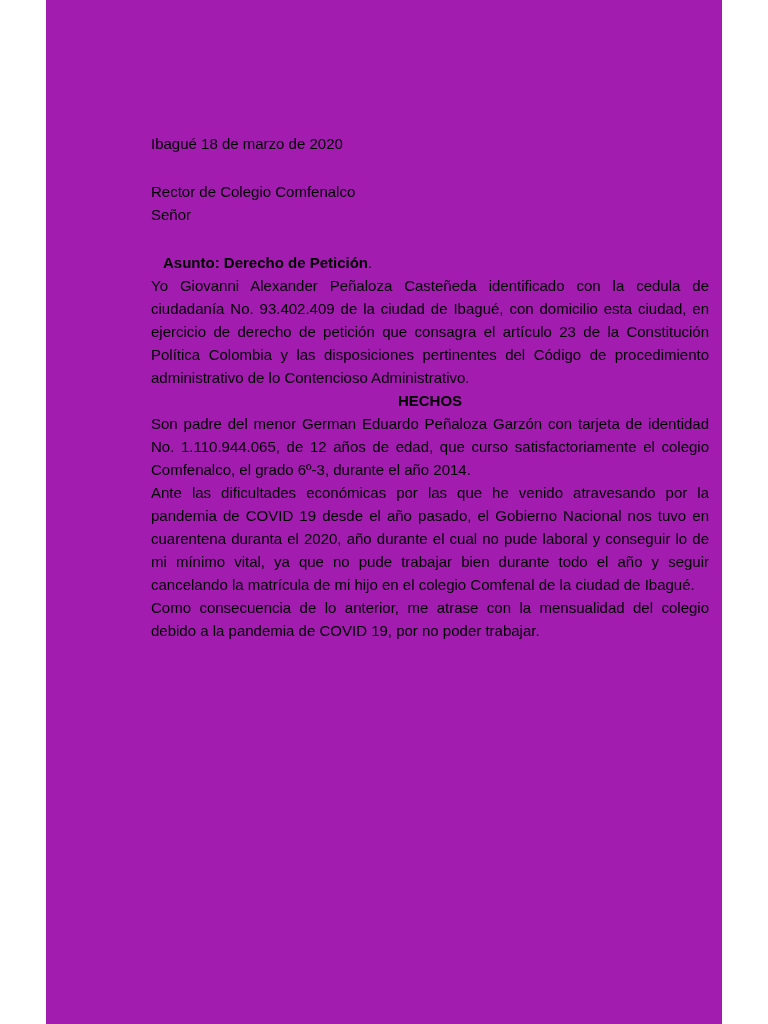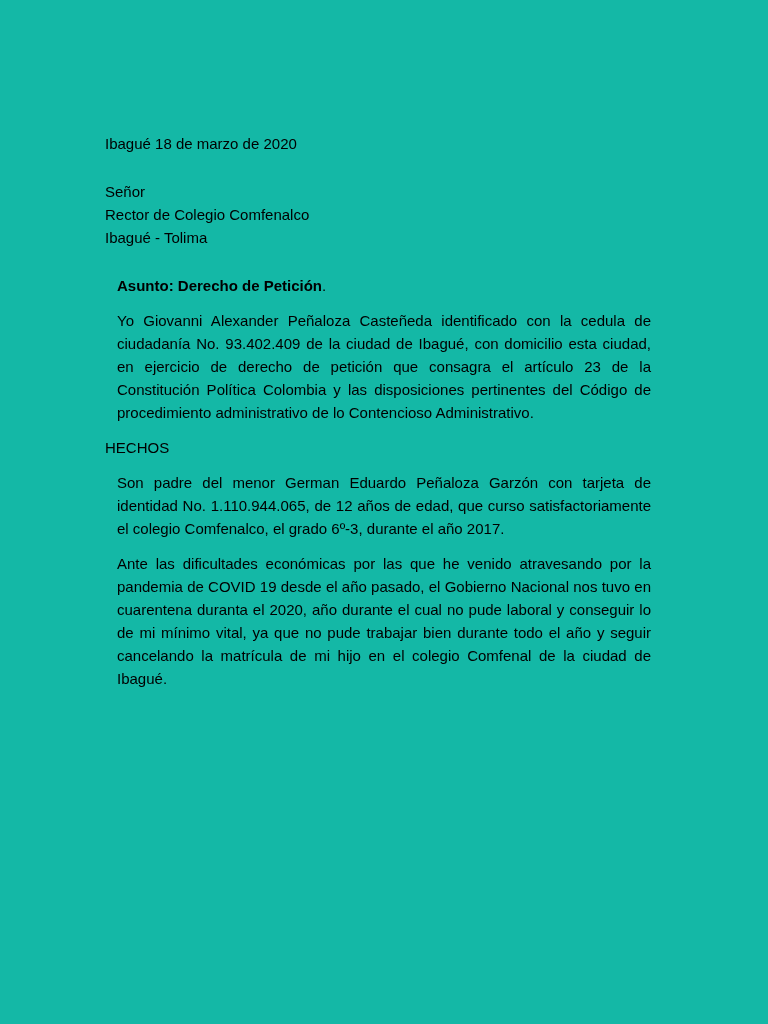--- a/index.html
+++ b/index.html
@@ -10,24 +10,24 @@
   }
 
   body {
     font-family: "Liberation Sans", sans-serif;
     color: #000000;
     -webkit-font-smoothing: antialiased;
   }
 
   .page {
     position: relative;
-    width: 768px;
+    width: 676px;
     height: 1024px;
     margin: 0 auto;
-    background: #14b8a6;
+    background: #a21caf;
     overflow: hidden;
     box-sizing: border-box;
   }
 
   .doc-body {
     position: absolute;
     left: 105px;
     top: 132px;
     width: 558px;
   }
@@ -53,55 +53,55 @@
   }
   .subject .subject-period {
     font-weight: normal;
   }
 
   .para {
     font-size: 15px;
     line-height: 23px;
     text-align: justify;
     text-justify: inter-word;
-    margin: 12px;
+    margin: 0;
     hyphens: none;
   }
   
 
   .section-heading {
     font-size: 15px;
     line-height: 23px;
-    font-weight: normal;
-    text-align: left;
+    font-weight: bold;
+    text-align: center;
     margin: 0;
   }
 </style>
 </head>
 <body>
 
 <div class="page">
 
   <div class="doc-body">
 
     <div class="line">Ibagué 18 de marzo de 2020</div>
 
     <div class="address-group gap-2">
+      <div class="line">Rector de Colegio Comfenalco</div>
       <div class="line">Señor</div>
-      <div class="line">Rector de Colegio Comfenalco</div>
-      <div class="line">Ibagué - Tolima</div>
     </div>
 
     <div class="subject gap-2"><span>Asunto: Derecho de Petición</span><span class="subject-period">.</span></div>
 
     <p class="para gap-2">Yo Giovanni Alexander Peñaloza Casteñeda identificado con la cedula de ciudadanía No. 93.402.409 de la ciudad de Ibagué, con domicilio esta ciudad, en ejercicio de derecho de petición que consagra el artículo 23 de la Constitución Política Colombia y las disposiciones pertinentes del Código de procedimiento administrativo de lo Contencioso Administrativo.</p>
 
     <p class="section-heading gap-2">HECHOS</p>
 
-    <p class="para gap-1">Son padre del menor German Eduardo Peñaloza Garzón con tarjeta de identidad No. 1.110.944.065, de 12 años de edad, que curso satisfactoriamente el colegio Comfenalco, el grado 6º-3, durante el año 2017.</p>
+    <p class="para gap-1">Son padre del menor German Eduardo Peñaloza Garzón con tarjeta de identidad No. 1.110.944.065, de 12 años de edad, que curso satisfactoriamente el colegio Comfenalco, el grado 6º-3, durante el año 2014.</p>
 
     <p class="para gap-2">Ante las dificultades económicas por las que he venido atravesando por la pandemia de COVID 19 desde el año pasado, el Gobierno Nacional nos tuvo en cuarentena duranta el 2020, año durante el cual no pude laboral y conseguir lo de mi mínimo vital, ya que no pude trabajar bien durante todo el año y seguir cancelando la matrícula de mi hijo en el colegio Comfenal de la ciudad de Ibagué.</p>
 
+    <p class="para gap-2">Como consecuencia de lo anterior, me atrase con la mensualidad del colegio debido a la pandemia de COVID 19, por no poder trabajar.</p>
 
 
   </div>
 
 </div>
 
 </body></html>

